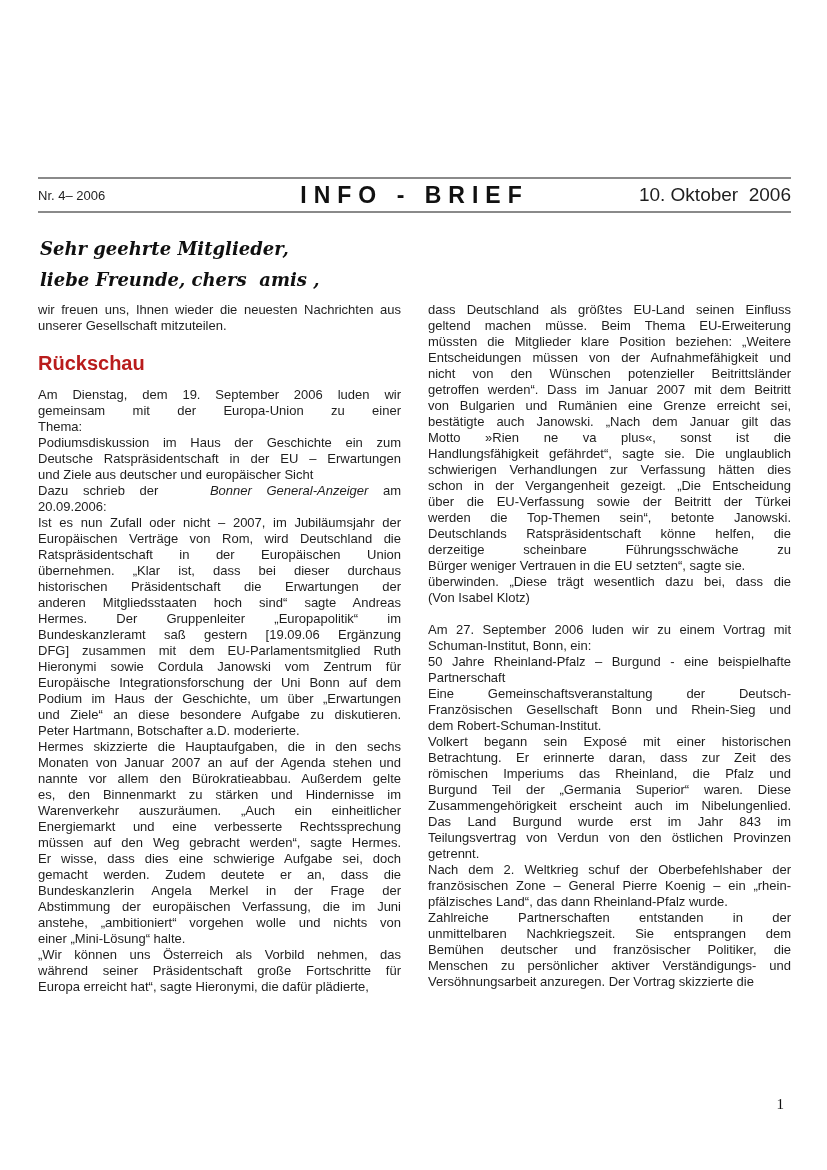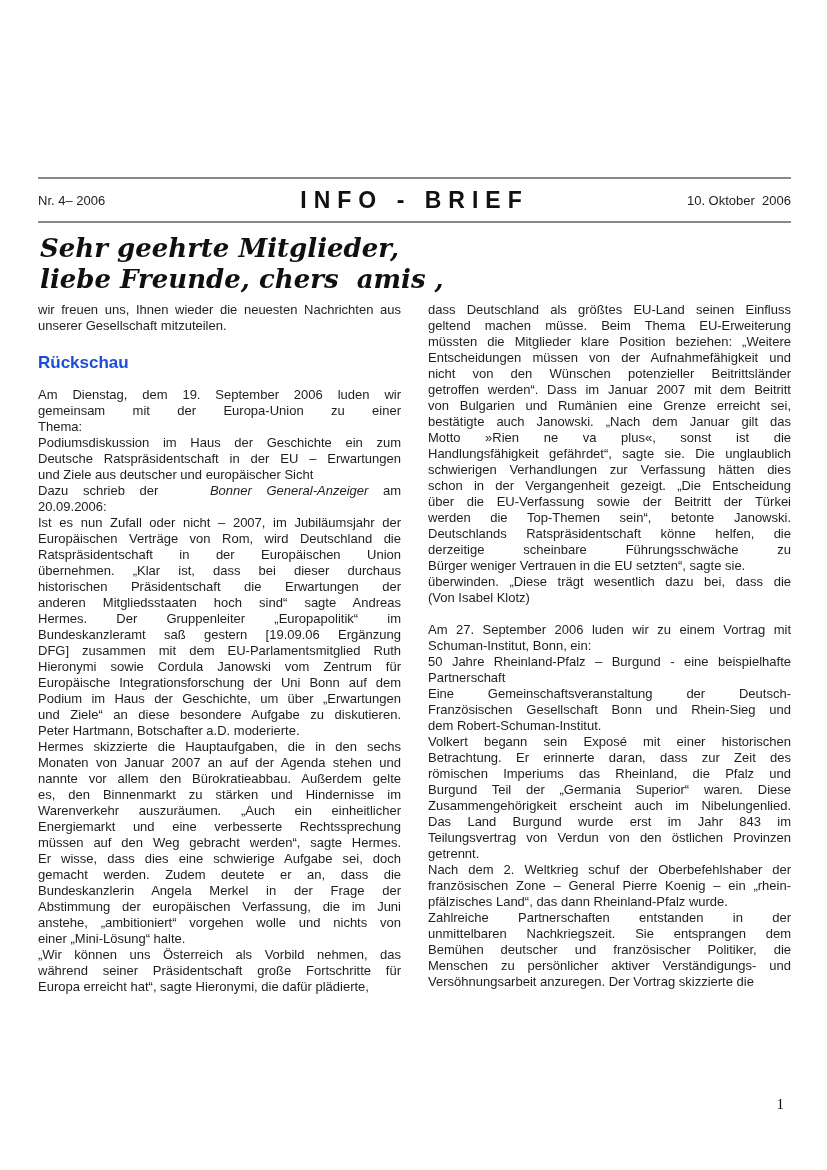--- a/index.html
+++ b/index.html
@@ -7,49 +7,49 @@
     position:relative;
     width:827px;height:1170px;
     background:#ffffff;
     margin:0 auto;
     overflow:hidden;
     font-family:"Liberation Sans",sans-serif;
     color:#1e1e1e;
   }
   
   .header{
-    position:absolute;left:38px;top:177px;width:753px;height:46px;
+    position:absolute;left:38px;top:177px;width:753px;height:36px;
     box-sizing:border-box;
     border-top:2px solid #8a8a8a;
     border-bottom:2px solid #8a8a8a;
     display:flex;align-items:center;justify-content:flex-start;
   }
   .hdr-issue{width:180px;font-size:13px;white-space:pre;}
   .hdr-title{flex:1;text-align:center;font-size:23px;font-weight:bold;letter-spacing:7px;white-space:pre;color:#111;}
-  .hdr-date{width:180px;text-align:right;font-size:13px;white-space:pre;}
+  .hdr-date{width:180px;text-align:right;font-size:19px;white-space:pre;}
   
   .greeting{
     position:absolute;left:40px;top:233px;
     font-family:"DejaVu Serif",serif;
     font-style:italic;font-weight:bold;
-    font-size:26px;line-height:31px;color:#101010;
+    font-size:18px;line-height:31px;color:#101010;
   }
   .greeting div{white-space:pre;}
   
   .columns{
     position:absolute;left:38px;top:302px;width:753px;
     display:flex;gap:27px;
   }
   .col{width:365px;font-size:13px;line-height:16px;color:#1e1e1e;}
   .ln{text-align:justify;text-align-last:justify;}
   .ln.end{text-align:left;text-align-last:left;}
   .it{font-style:italic;margin-left:37px;}
   .col-heading{
-    font-size:17px;font-weight:bold;line-height:20px;
-    padding-top:19px;padding-bottom:14px;color:#1d4ed8;
+    font-size:20px;font-weight:bold;line-height:20px;
+    padding-top:19px;padding-bottom:14px;color:#b91c1c;
   }
   .spacer{height:16px;}
   
   .page-number{
     position:absolute;right:43px;top:1096px;
     font-family:"Liberation Serif",serif;
     font-size:15px;color:#111;
   }
 </style>
 </head>

